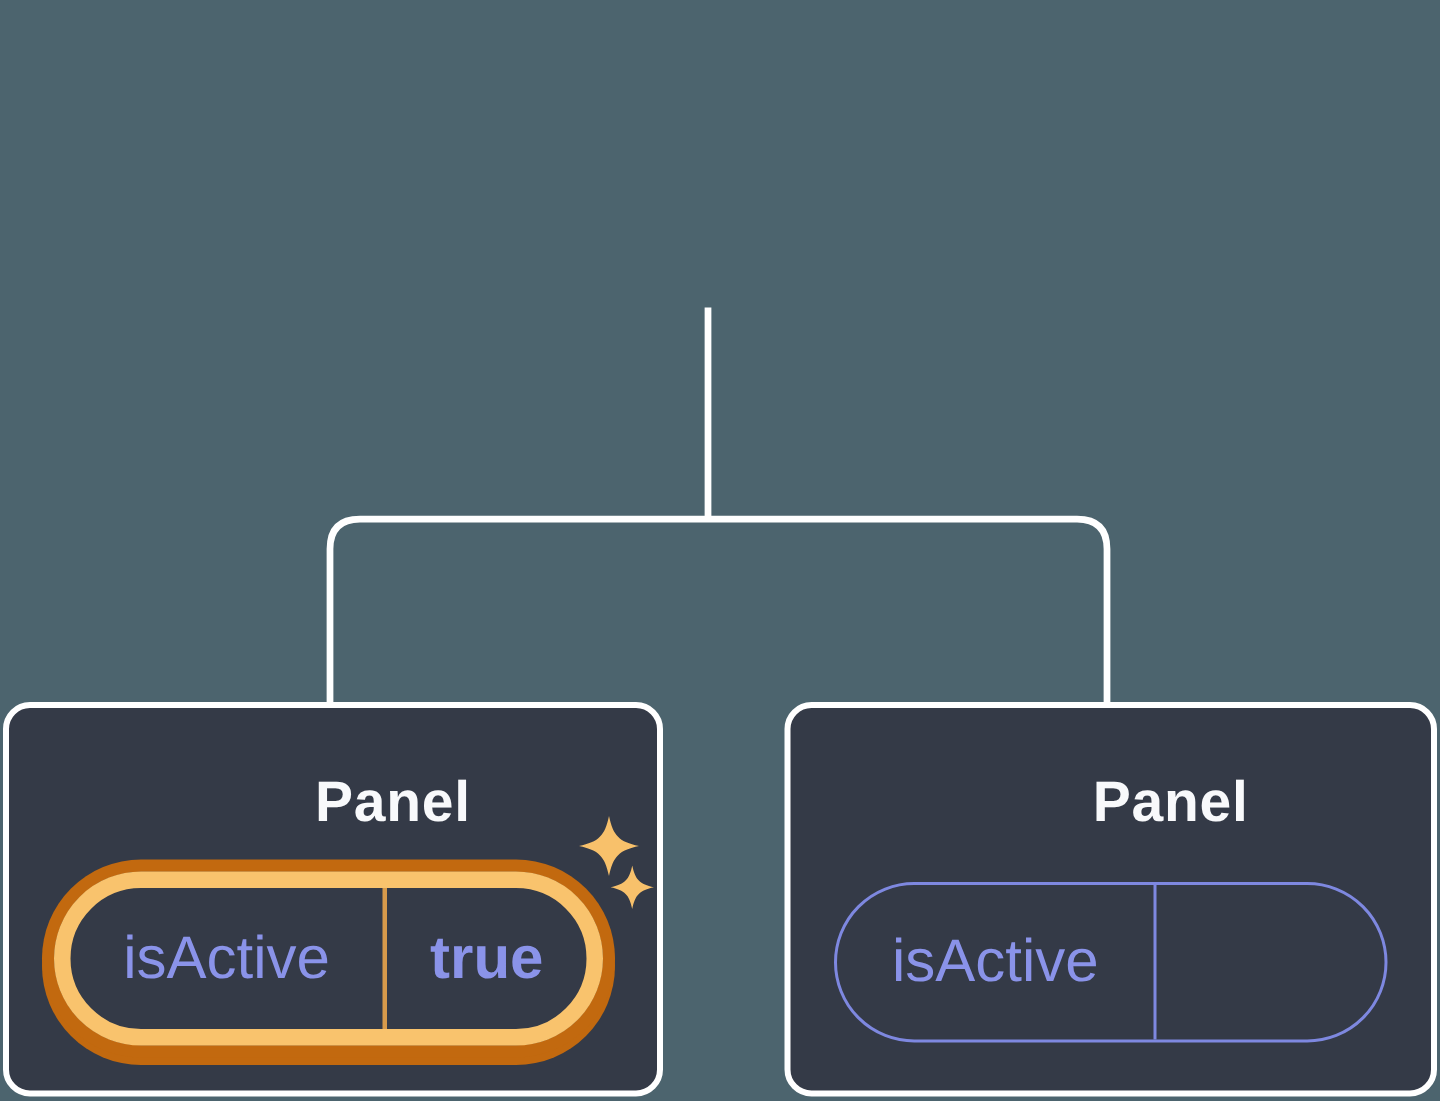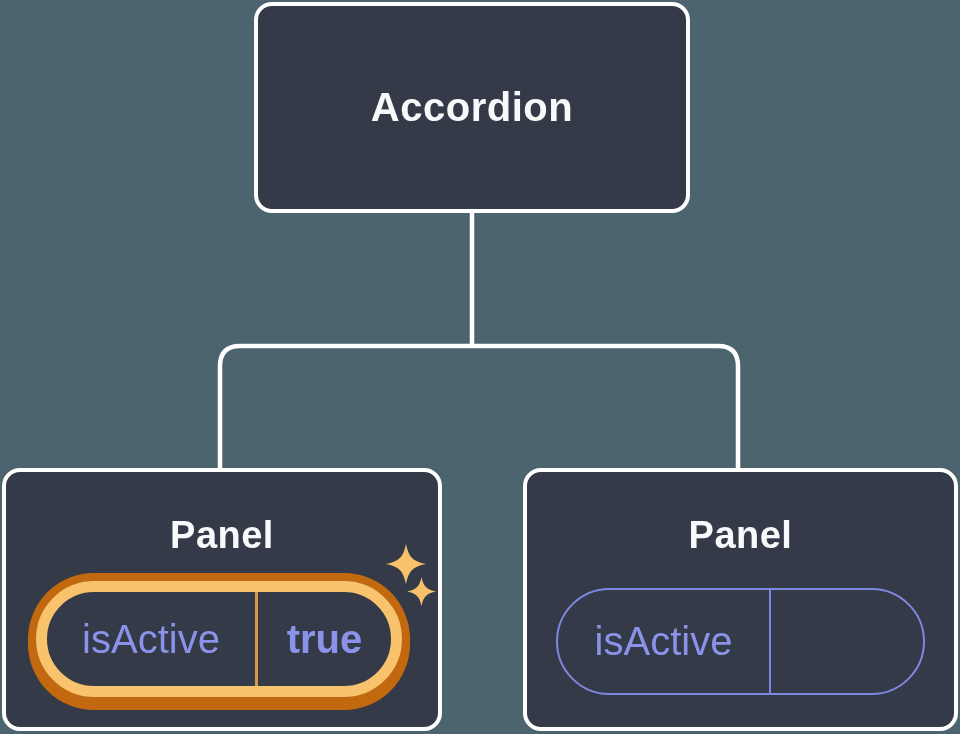--- a/index.html
+++ b/index.html
@@ -63,20 +63,21 @@
   .panel-title {
     position: absolute;
     left: 0;
     top: 42px;
     width: 100%;
     text-align: center;
     color: var(--node-text, #F8F9FB);
     font-size: 38px;
     font-weight: 600;
     letter-spacing: 0.5px;
+    padding-left: 40px;
   }
   .pill {
     position: absolute;
     box-sizing: border-box;
     display: flex;
     align-items: stretch;
     z-index: 3;
   }
   .pill .cell {
     display: flex;
@@ -124,23 +125,20 @@
 </head>
 <body>
 
 <div id="canvas">
 
   <svg class="connector" width="960" height="734" viewBox="0 0 960 734" aria-hidden="true">
     <path d="M472 205 V346"></path>
     <path d="M220 470 V366 Q220 346 240 346 H718 Q738 346 738 366 V470"></path>
   </svg>
 
-  <div class="node root-node">
-    <span class="node-title">Accordion</span>
-  </div>
 
   <div class="node panel-node panel-left">
     <span class="panel-title">Panel</span>
   </div>
 
   <div class="pill pill-active">
     <div class="cell cell-name">
       <span>isActive</span>
     </div>
     <div class="cell cell-value">

